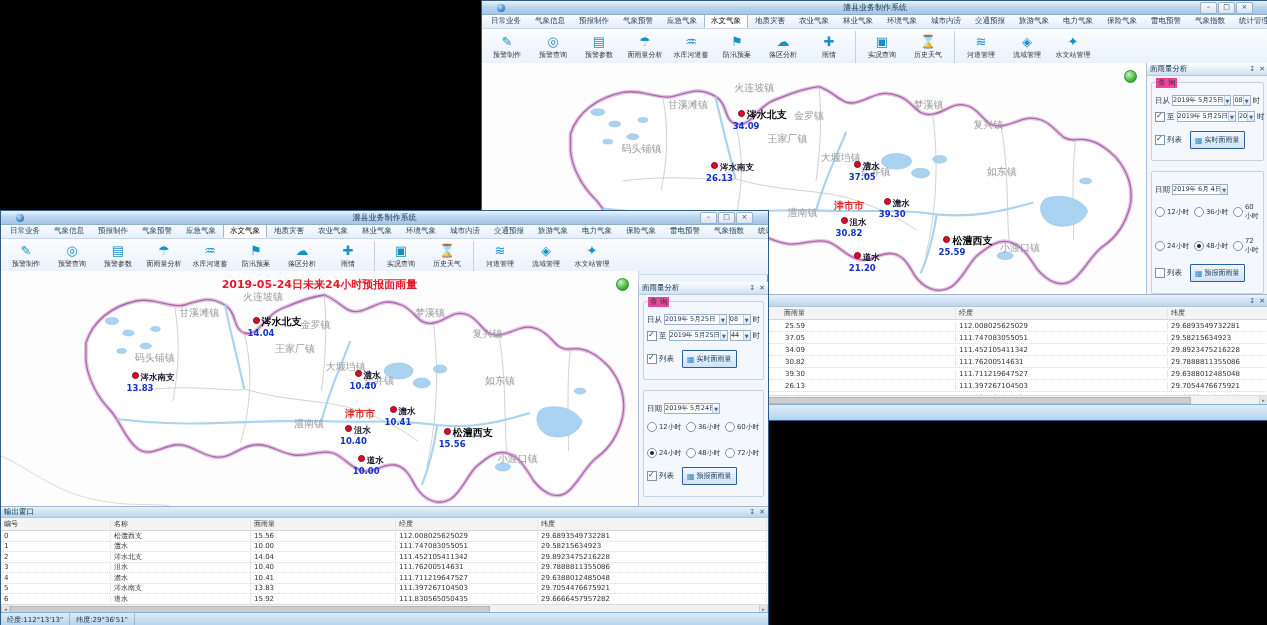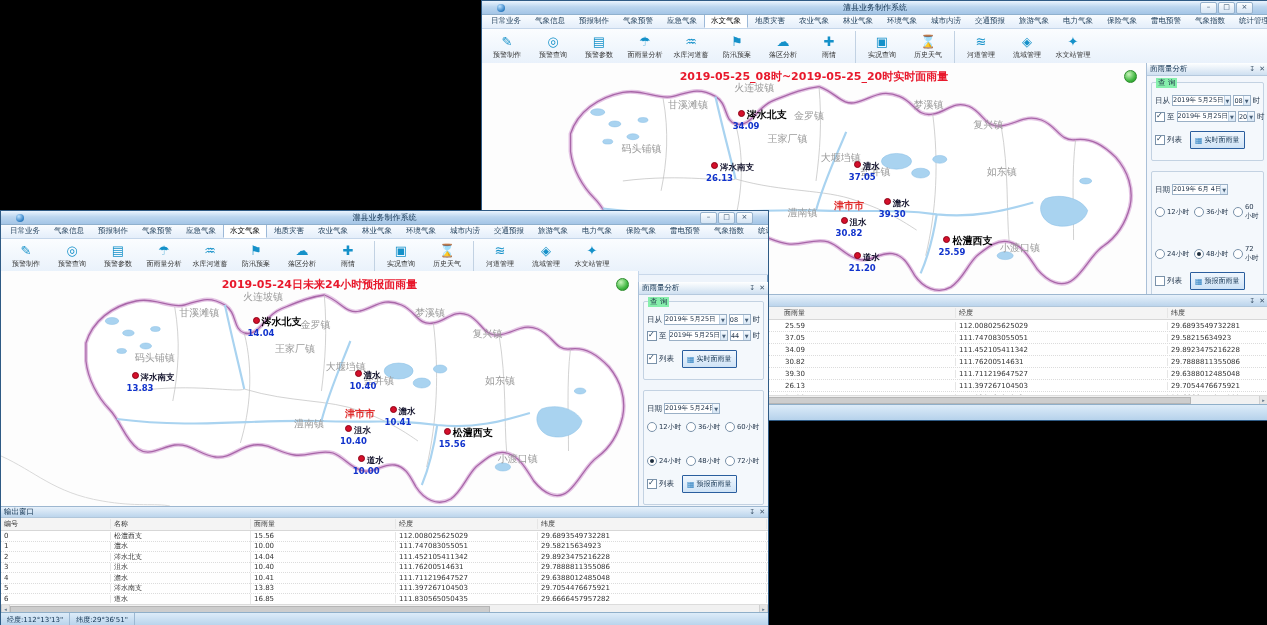--- a/index.html
+++ b/index.html
@@ -32,29 +32,29 @@
   .station.big .sname{font-size:10px;color:#000}
   .sval{display:block;font-size:8.5px;font-weight:bold;color:#1133cc;margin-left:-5px;margin-top:-1px}
   .town{position:absolute;font-size:10px;color:#9a9a9a;white-space:nowrap;z-index:1}
   .town.red{color:#e03030;font-weight:bold}
   
   .panel{position:absolute;background:#f2f6fb;border-left:1px solid #aac0d8;box-sizing:border-box}
   .phead{height:12px;background:linear-gradient(#feffff,#cfe0f1);border-bottom:1px solid #b5c9de;display:flex;align-items:center;font-size:7.5px;padding:0 3px;color:#10314f}
   .picons{margin-left:auto;display:flex;gap:4px;font-size:7px;color:#41586e}
   .pbody{padding:6px 4px;font-size:7.5px;color:#1d3046}
   .group{border:1px solid #c3d2e2;border-radius:2px;margin-bottom:10px;padding:7px 3px 6px;position:relative;background:#f4f8fc}
-  .glabel{position:absolute;top:-5px;left:4px;background:#86efac;padding:0 2px;font-size:7.5px}
+  .glabel{position:absolute;top:-5px;left:4px;background:#ec4899;padding:0 2px;font-size:7.5px}
   .prow{display:flex;align-items:center;gap:2px;margin:5px 0;white-space:nowrap}
-  .select{display:inline-flex;align-items:flex-end;justify-content:space-between;background:#fff;border:1px solid #9ab0c6;height:11px;font-size:6.5px;padding-left:0;box-sizing:border-box}
+  .select{display:inline-flex;align-items:flex-start;justify-content:space-between;background:#fff;border:1px solid #9ab0c6;height:11px;font-size:6.5px;padding-left:0;box-sizing:border-box}
   .select .sv{overflow:hidden;white-space:nowrap}
   .select .ar{font-size:5px;color:#49617a;background:linear-gradient(#f4f9fe,#d8e7f5);border-left:1px solid #bccfe2;height:100%;display:flex;align-items:center;padding:0 1px}
   .w64{width:64px}.w22{width:22px}.w66{width:56px}
   .cb{width:8px;height:8px;border:1px solid #7a92aa;background:#fff;display:inline-block;position:relative;flex:0 0 auto}
   .cb.checked:after{content:"✓";position:absolute;top:-2px;left:0;font-size:8px;color:#10314f}
-  .radios{display:grid;grid-template-columns:39px 39px auto;row-gap:24px;margin:8px 0 9px;font-size:6.8px}
+  .radios{display:grid;grid-template-columns:39px 39px auto;row-gap:16px;margin:8px 0 9px;font-size:6.8px}
   .radio{display:flex;align-items:center;gap:2px}
   .rdot{width:8px;height:8px;border-radius:50%;border:1px solid #7a92aa;background:#fff;position:relative;flex:0 0 auto}
   .radio.checked .rdot:after{content:"";position:absolute;left:2px;top:2px;right:2px;bottom:2px;background:#1d2d3d;border-radius:50%}
   .pbtn{display:inline-flex;align-items:center;gap:2px;font-size:7px;background:linear-gradient(#f0f7fe,#cfe3f6);border:1px solid #2a5e9e;padding:1px 4px;height:14px;color:#10314f;margin-left:6px;border-radius:1px}
   .bicon{color:#2a7fc0;font-size:8px}
   
   .dock{position:absolute;background:#fff;border-top:1px solid #9db7d0;overflow:hidden}
   .dockhead{height:11px;background:linear-gradient(#e7f1fb,#bcd5ec);display:flex;align-items:center;font-size:7.5px;color:#10314f;padding:0 3px;border-bottom:1px solid #b0c6da}
   .thead{display:flex;background:#f4f4f4;border-bottom:1px solid #d7d7d7;height:12px;align-items:center}
   .cell{font-size:7px;color:#333;padding:0 3px;border-right:1px solid #e6e6e6;overflow:hidden;white-space:nowrap;box-sizing:border-box;flex:0 0 auto}
@@ -185,21 +185,20 @@
       <span class="tool">
         <span class="ticon">✦</span>
         <span class="tlabel">水文站管理</span>
       </span>
   </div>
 
   <div class="map" style="left:0;top:62px;width:664px;height:231px">
     <svg viewBox="0 0 660 235" preserveAspectRatio="none">
         <use href="#county"></use>
       </svg>
-    <div class="maptitle">2019-05-25_08时~2019-05-25_20时实时面雨量</div>
     <div class="greenbtn"></div>
     <div>
       <span class="town" style="left: 28%; top: 15%; position: absolute;">甘溪滩镇</span>
         <span class="town" style="left: 38%; top: 8%; position: absolute;">火连坡镇</span>
         <span class="town" style="left: 21%; top: 34%; position: absolute;">码头铺镇</span>
         <span class="town" style="left: 43%; top: 30%; position: absolute;">王家厂镇</span>
         <span class="town" style="left: 51%; top: 38%; position: absolute;">大堰垱镇</span>
         <span class="town" style="left: 47%; top: 20%; position: absolute;">金罗镇</span>
         <span class="town" style="left: 57%; top: 44%; position: absolute;">盐井镇</span>
         <span class="town" style="left: 65%; top: 15%; position: absolute;">梦溪镇</span>
@@ -690,21 +689,21 @@
         <div class="trow">
           <span class="cell c0">5</span>
           <span class="cell c1">涔水南支</span>
           <span class="cell c2">13.83</span>
           <span class="cell c3">111.397267104503</span>
           <span class="cell c4">29.7054476675921</span>
         </div>
         <div class="trow">
           <span class="cell c0">6</span>
           <span class="cell c1">道水</span>
-          <span class="cell c2">16.85</span>
+          <span class="cell c2">15.92</span>
           <span class="cell c3">111.830565050435</span>
           <span class="cell c4">29.6666457957282</span>
         </div>
     </div>
     <div class="hscroll" style="bottom:0;width:767px">
       <span class="harrow">◂</span>
       <span class="hthumb" style="width:480px"></span>
       <span class="harrow" style="margin-left:auto">▸</span>
     </div>
   </div>

